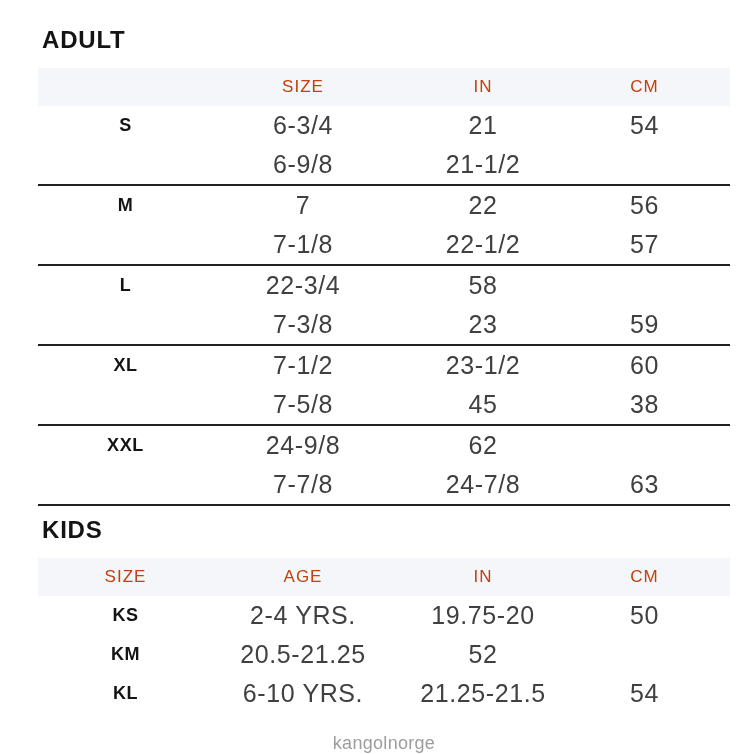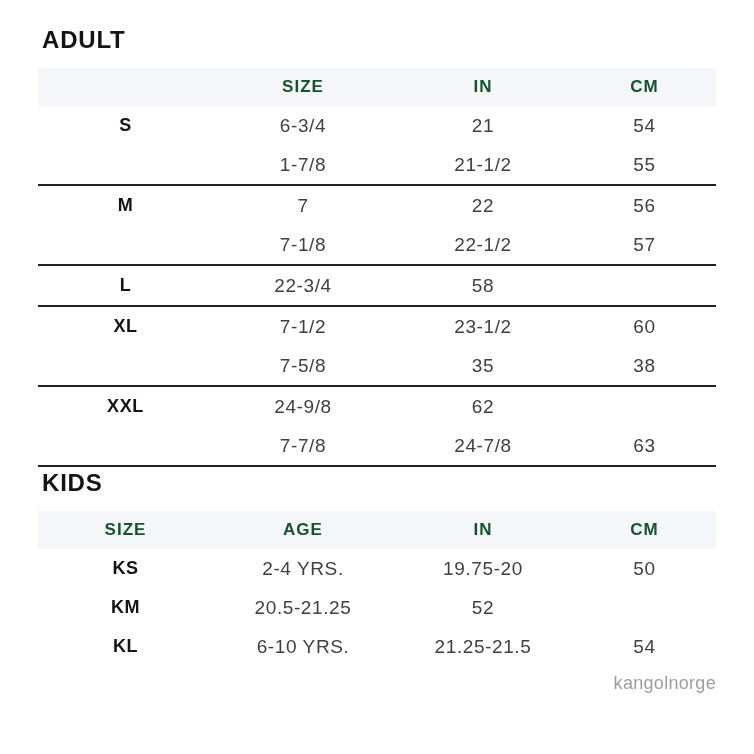--- a/index.html
+++ b/index.html
@@ -2,65 +2,65 @@
 <html><head>
 <meta charset="utf-8">
 <style>
   * { margin: 0; padding: 0; box-sizing: border-box; }
   html, body {
     width: 754px; height: 754px;
     background: #ffffff;
     font-family: "Liberation Sans", "DejaVu Sans", sans-serif;
     overflow: hidden;
   }
-  .wrap { padding: 26px 38px 0 38px; }
+  .wrap { padding: 26px 24px 0 38px; }
 
   .section-title {
     font-size: 24px;
     font-weight: 800;
     color: #141414;
     letter-spacing: 0.8px;
     margin: 0 0 14px 4px;
   }
-  .section-title.kids { margin-top: 2px; }
+  .section-title.kids { margin-top: 10px; }
 
   .grid-row {
     display: grid;
     grid-template-columns: 175px 180px 180px 143px;
     align-items: center;
     text-align: center;
   }
   .head-row {
     height: 38px;
     background: #f4f6f9;
   }
   .head-cell {
     font-size: 17px;
-    font-weight: 700;
-    color: #14532d;
+    font-weight: 400;
+    color: #c2410c;
     letter-spacing: 1px;
   }
   .data-row { height: 39px; }
   .cell {
-    font-size: 19px;
+    font-size: 25px;
     font-weight: 300;
     color: #404040;
     letter-spacing: 0.6px;
   }
   .size-label {
     font-size: 18px;
     font-weight: 800;
     color: #141414;
     letter-spacing: 0.6px;
   }
   .size-group { border-bottom: 2px solid #212121; }
 
   .footer {
-    margin-top: 7px;
-    text-align: right;
+    margin-top: 20px;
+    text-align: center;
     font-size: 18px;
     color: #9d9d9d;
     letter-spacing: 0.3px;
   }
 </style>
 </head>
 <body>
 
 <div class="wrap">
 
@@ -76,23 +76,22 @@
 
     <div class="size-group">
       <div class="grid-row data-row">
         <div class="size-label">S</div>
         <div class="cell">6-3/4</div>
         <div class="cell">21</div>
         <div class="cell">54</div>
       </div>
       <div class="grid-row data-row">
         <div class="size-label"></div>
-        <div class="cell">1-7/8</div>
+        <div class="cell">6-9/8</div>
         <div class="cell">21-1/2</div>
-        <div class="cell">55</div>
       </div>
     </div>
 
     <div class="size-group">
       <div class="grid-row data-row">
         <div class="size-label">M</div>
         <div class="cell">7</div>
         <div class="cell">22</div>
         <div class="cell">56</div>
       </div>
@@ -103,33 +102,39 @@
         <div class="cell">57</div>
       </div>
     </div>
 
     <div class="size-group">
       <div class="grid-row data-row">
         <div class="size-label">L</div>
         <div class="cell">22-3/4</div>
         <div class="cell">58</div>
       </div>
+      <div class="grid-row data-row">
+        <div class="size-label"></div>
+        <div class="cell">7-3/8</div>
+        <div class="cell">23</div>
+        <div class="cell">59</div>
+      </div>
     </div>
 
     <div class="size-group">
       <div class="grid-row data-row">
         <div class="size-label">XL</div>
         <div class="cell">7-1/2</div>
         <div class="cell">23-1/2</div>
         <div class="cell">60</div>
       </div>
       <div class="grid-row data-row">
         <div class="size-label"></div>
         <div class="cell">7-5/8</div>
-        <div class="cell">35</div>
+        <div class="cell">45</div>
         <div class="cell">38</div>
       </div>
     </div>
 
     <div class="size-group">
       <div class="grid-row data-row">
         <div class="size-label">XXL</div>
         <div class="cell">24-9/8</div>
         <div class="cell">62</div>
       </div>

